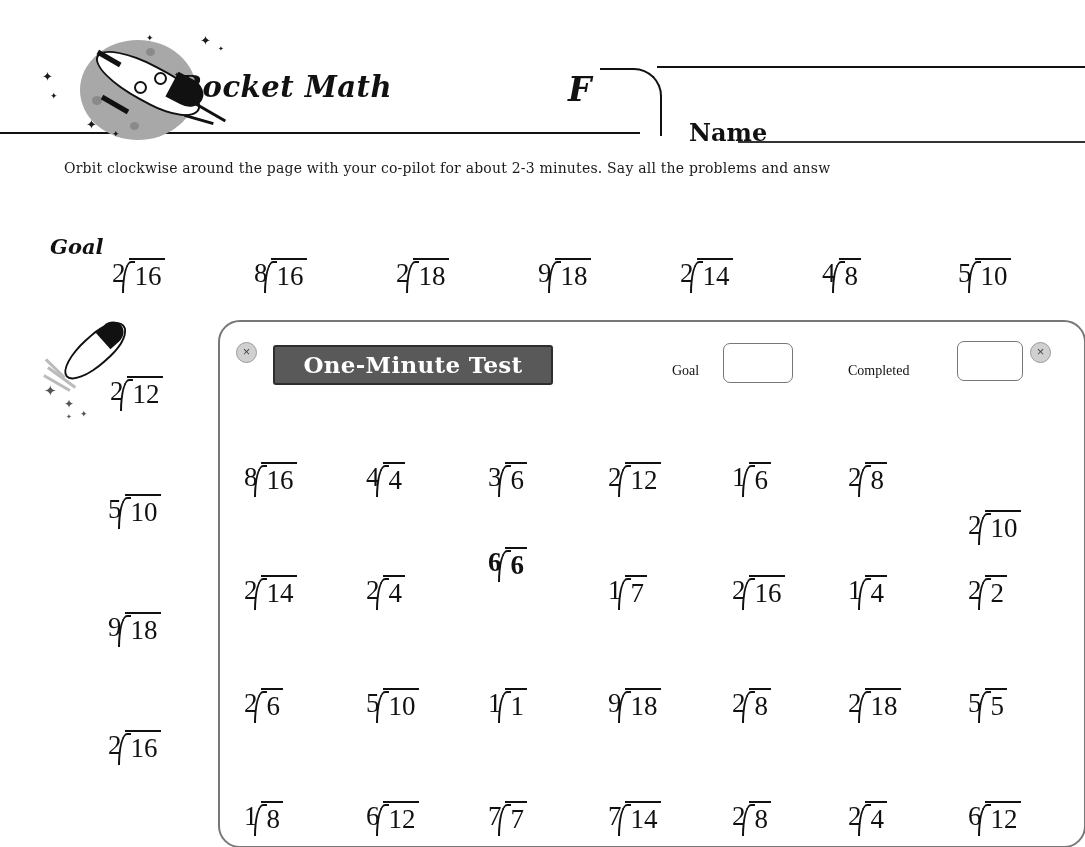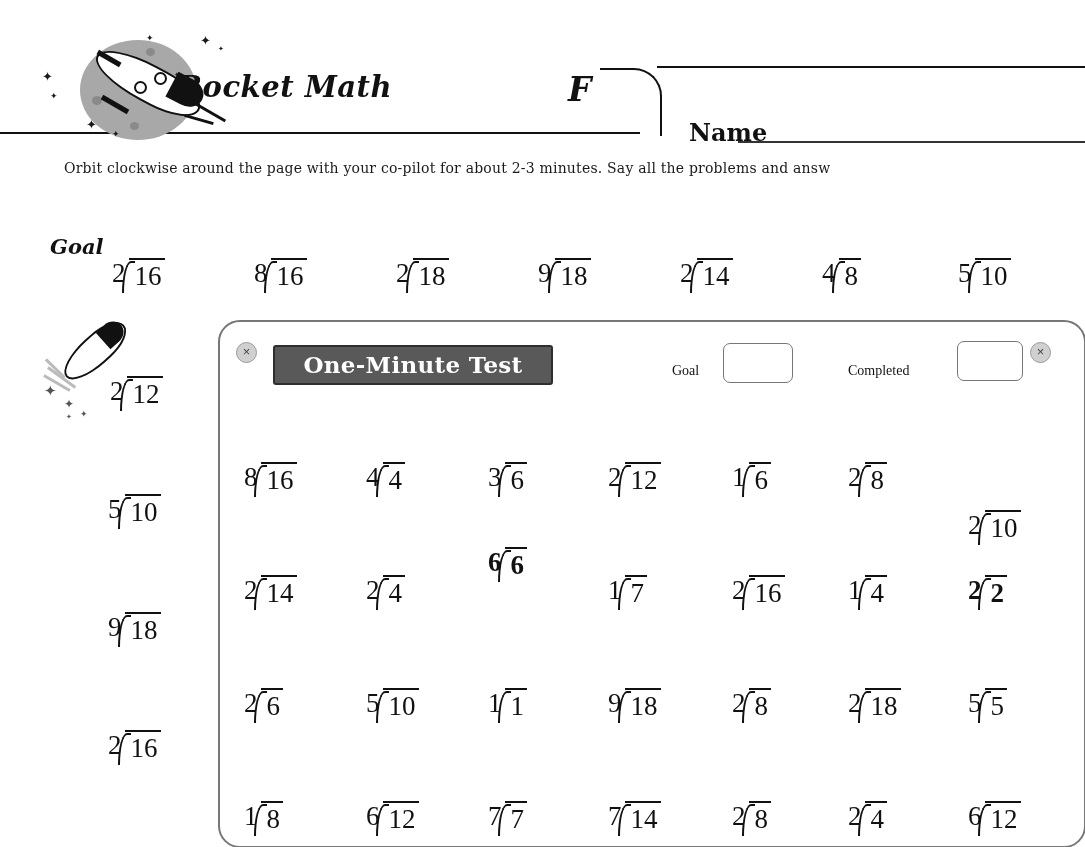--- a/index.html
+++ b/index.html
@@ -377,21 +377,21 @@
 <div class="prob" style="left: 608px; top: 462px;"><span class="divisor">2</span><span class="bracket"><span class="dividend">12</span></span></div>
 <div class="prob" style="left: 732px; top: 462px;"><span class="divisor">1</span><span class="bracket"><span class="dividend">6</span></span></div>
 <div class="prob" style="left: 848px; top: 462px;"><span class="divisor">2</span><span class="bracket"><span class="dividend">8</span></span></div>
 <div class="prob" style="left: 968px; top: 462px; margin-top: 48px;"><span class="divisor">2</span><span class="bracket"><span class="dividend">10</span></span></div>
 <div class="prob" style="left: 244px; top: 575px;"><span class="divisor">2</span><span class="bracket"><span class="dividend">14</span></span></div>
 <div class="prob" style="left: 366px; top: 575px;"><span class="divisor">2</span><span class="bracket"><span class="dividend">4</span></span></div>
 <div class="prob" style="left: 488px; top: 547px; font-weight: bold;"><span class="divisor">6</span><span class="bracket"><span class="dividend">6</span></span></div>
 <div class="prob" style="left: 608px; top: 575px;"><span class="divisor">1</span><span class="bracket"><span class="dividend">7</span></span></div>
 <div class="prob" style="left: 732px; top: 575px;"><span class="divisor">2</span><span class="bracket"><span class="dividend">16</span></span></div>
 <div class="prob" style="left: 848px; top: 575px;"><span class="divisor">1</span><span class="bracket"><span class="dividend">4</span></span></div>
-<div class="prob" style="left: 968px; top: 575px; font-weight: bold;"><span class="divisor">2</span><span class="bracket"><span class="dividend">2</span></span></div>
+<div class="prob" style="left: 968px; top: 575px;"><span class="divisor">2</span><span class="bracket"><span class="dividend">2</span></span></div>
 <div class="prob" style="left: 244px; top: 688px;"><span class="divisor">2</span><span class="bracket"><span class="dividend">6</span></span></div>
 <div class="prob" style="left: 366px; top: 688px;"><span class="divisor">5</span><span class="bracket"><span class="dividend">10</span></span></div>
 <div class="prob" style="left: 488px; top: 688px;"><span class="divisor">1</span><span class="bracket"><span class="dividend">1</span></span></div>
 <div class="prob" style="left: 608px; top: 688px;"><span class="divisor">9</span><span class="bracket"><span class="dividend">18</span></span></div>
 <div class="prob" style="left: 732px; top: 688px;"><span class="divisor">2</span><span class="bracket"><span class="dividend">8</span></span></div>
 <div class="prob" style="left: 848px; top: 688px;"><span class="divisor">2</span><span class="bracket"><span class="dividend">18</span></span></div>
 <div class="prob" style="left: 968px; top: 688px;"><span class="divisor">5</span><span class="bracket"><span class="dividend">5</span></span></div>
 <div class="prob" style="left: 244px; top: 801px;"><span class="divisor">1</span><span class="bracket"><span class="dividend">8</span></span></div>
 <div class="prob" style="left: 366px; top: 801px;"><span class="divisor">6</span><span class="bracket"><span class="dividend">12</span></span></div>
 <div class="prob" style="left: 488px; top: 801px;"><span class="divisor">7</span><span class="bracket"><span class="dividend">7</span></span></div>

